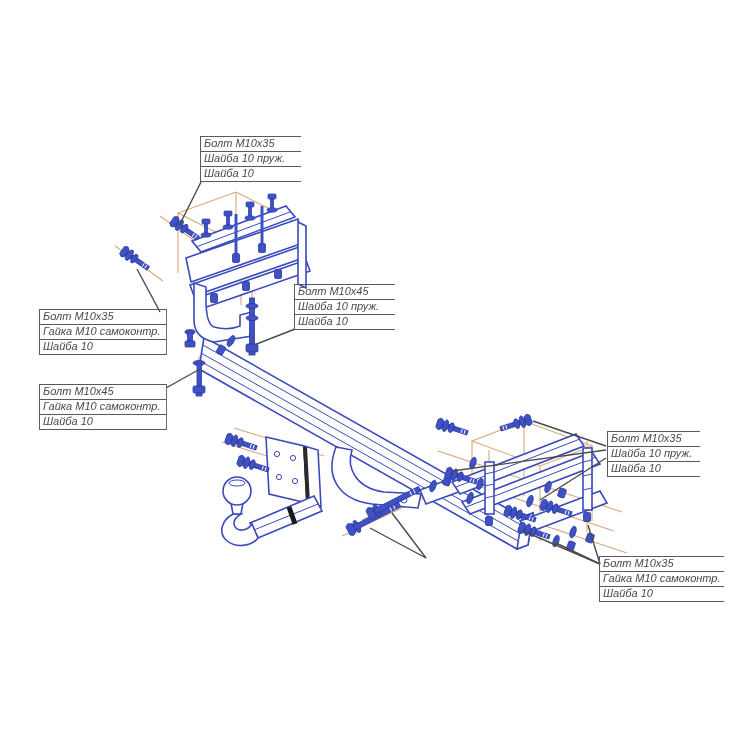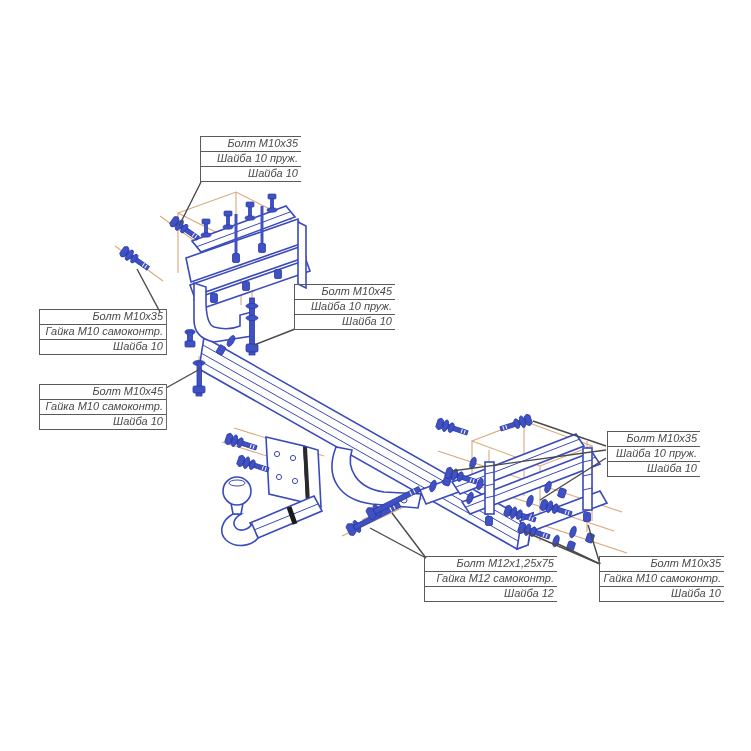--- a/index.html
+++ b/index.html
@@ -11,21 +11,20 @@
     overflow:hidden;
   }
   svg.draw { position:absolute; left:0; top:0; }
   .plabel {
     position:absolute;
     color:#4a4a4a;
     font-style:italic;
     font-size:11px;
     line-height:13px;
     border-left:1px solid #5a5a5a;
-    text-align:right;
   }
   .plabel .row {
     border-bottom:1px solid #5a5a5a;
     padding:0 3px 1px 3px;
     white-space:nowrap;
   }
   .plabel .row:first-child { border-top:1px solid #5a5a5a; }
   .plabel.boxed { border-right:1px solid #6a6a6a; }
 
   
@@ -273,25 +272,20 @@
   <div class="row">Гайка М10 самоконтр.</div>
   <div class="row">Шайба 10</div>
 </div>
 
 <div class="plabel" style="left:607px; top:431px; width:92px;">
   <div class="row">Болт М10х35</div>
   <div class="row">Шайба 10 пруж.</div>
   <div class="row">Шайба 10</div>
 </div>
 
-<div class="plabel" style="left:424px; top:556px; width:132px;">
-  <div class="row">Болт М12х1,25х75</div>
-  <div class="row">Гайка М12 самоконтр.</div>
-  <div class="row">Шайба 12</div>
-</div>
 
 <div class="plabel" style="left:599px; top:556px; width:124px;">
   <div class="row">Болт М10х35</div>
   <div class="row">Гайка М10 самоконтр.</div>
   <div class="row">Шайба 10</div>
 </div>
 
 </div>
 
 </body></html>

